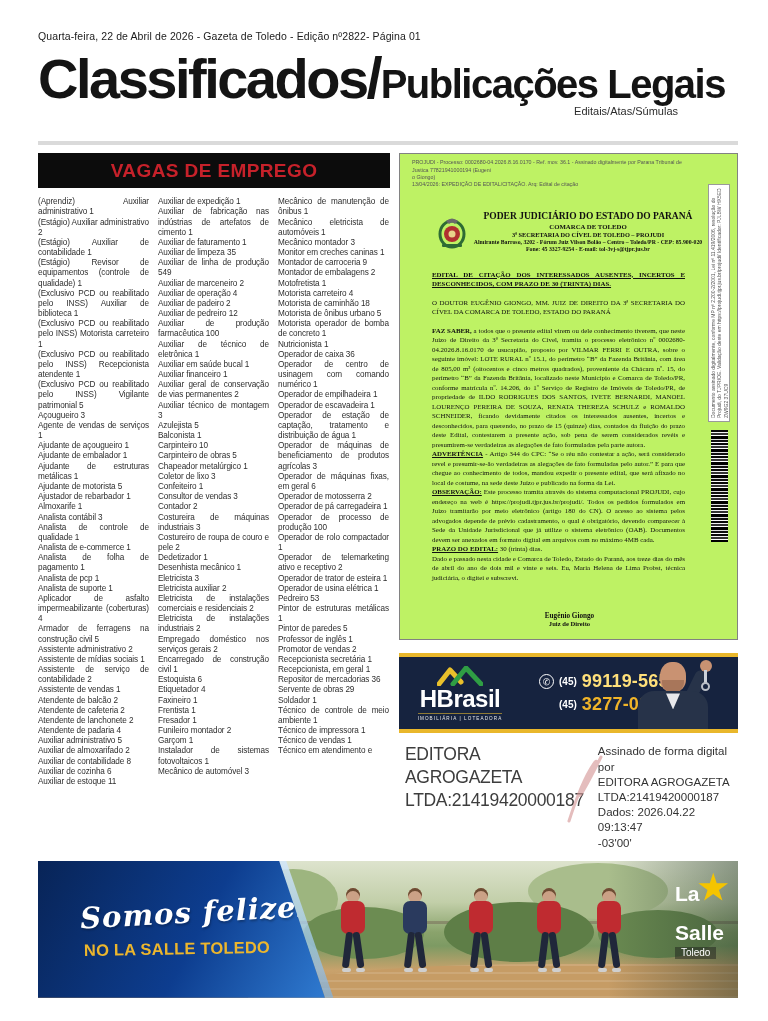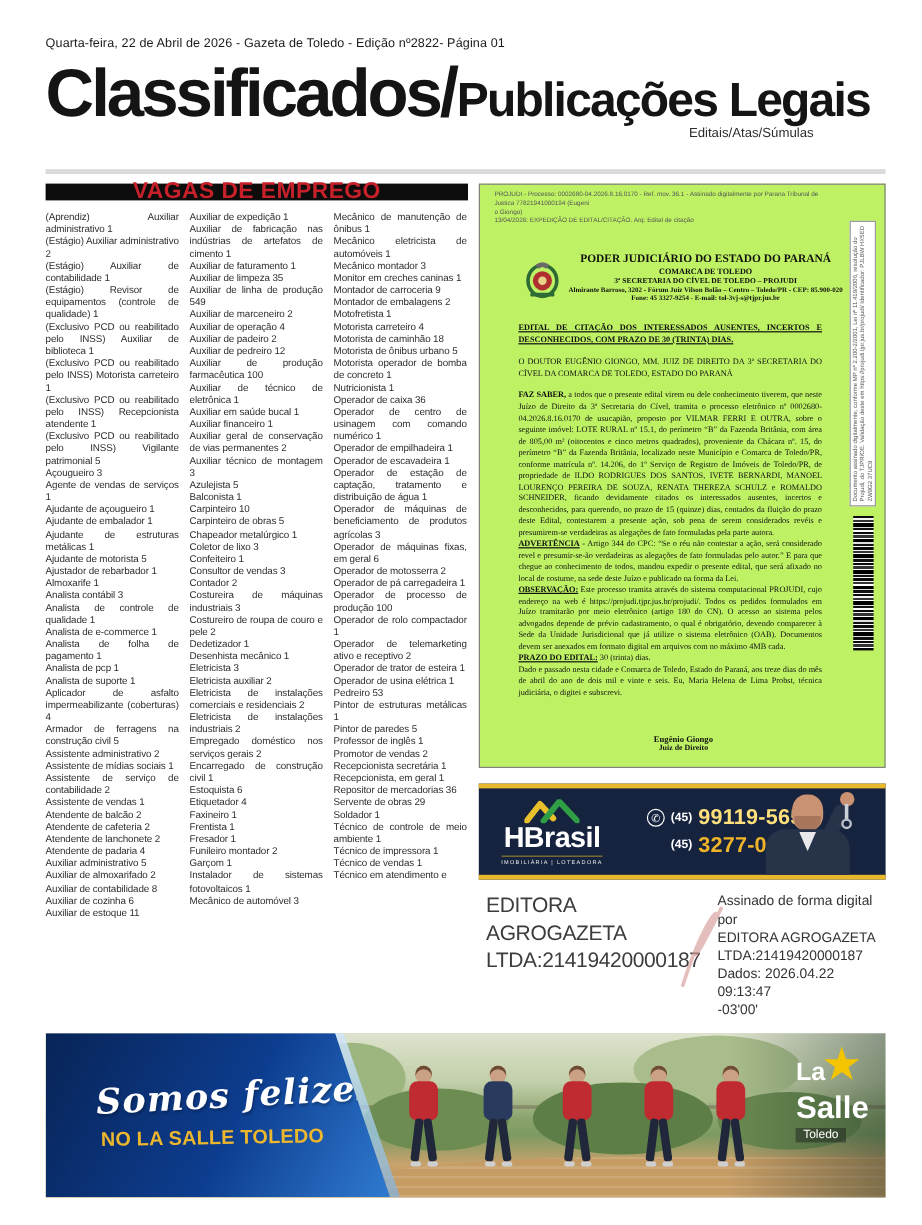--- a/index.html
+++ b/index.html
@@ -17,21 +17,21 @@
   .mt-sub { font-size:40px; font-weight:700; letter-spacing:-1.5px; line-height:.95; }
   .mast-tagline { text-align:right; font-size:11px; color:#2c2c2c; margin:0 60px 0 0; }
   .rule { height:4px; background:#dadada; margin:24px 0 8px 0; }
 
   
   .main { display:flex; gap:9px; }
   .left-col { width:352px; flex:0 0 352px; }
   .right-col { flex:1; min-width:0; }
 
   
-  .vagas-banner { height:14px; background:#0c0c0c; display:flex; align-items:center; justify-content:center; margin-bottom:9px; }
+  .vagas-banner { height:35px; background:#0c0c0c; display:flex; align-items:center; justify-content:center; margin-bottom:9px; }
   .vagas-banner span { color:#c6212a; font-size:19px; font-weight:700; letter-spacing:.4px; }
   .jobs { display:flex; gap:9px; }
   .job-col { width:111px; flex:0 0 111px; }
   .job { font-size:8.2px; line-height:1.24; color:#2e2e2e; text-align:justify; letter-spacing:-.1px; }
 
   
   .doc { position:relative; border:1px solid #828282; background:#bef264; padding:5px 10px 12px 12px; min-height:479px; }
   .projudi { font-size:5.3px; color:#555; line-height:1.4; padding-right:30px; }
   .doc-header { display:flex; justify-content:center; align-items:center; gap:7px; margin-top:22px; }
   .crest { width:30px; height:33px; flex:0 0 30px; }
@@ -108,21 +108,21 @@
     background:linear-gradient(118deg,#082457 0%,#0d3d8f 55%,#2f7ad0 100%);
     clip-path:polygon(0 0,84% 0,100% 100%,0 100%); padding:34px 0 0 42px; }
   .ls-edge { position:absolute; left:0; top:0; bottom:0; width:42.2%;
     background:linear-gradient(180deg,rgba(210,230,250,.85),rgba(120,180,235,.65));
     clip-path:polygon(81.2% 0,84% 0,100% 100%,97.2% 100%); }
   .slogan { font-family:"DejaVu Serif", serif; font-style:italic; font-weight:700; color:#fff; font-size:29px; transform:rotate(-3deg); letter-spacing:1px; text-shadow:1px 2px 2px rgba(0,0,0,.25); }
   .subline { color:#ecb62d; font-weight:800; font-size:16.5px; letter-spacing:.2px; margin:10px 0 0 4px; transform:rotate(-1deg); }
   .ls-logo { position:absolute; right:14px; top:22px; color:#fff; line-height:1; }
   .ls-la-row { position:relative; font-size:21px; font-weight:700; }
   .ls-star { position:absolute; left:23px; top:-13px; color:#f5c400; font-size:34px; }
-  .ls-salle { font-size:26px; font-weight:700; margin-top:6px; }
+  .ls-salle { font-size:21px; font-weight:700; margin-top:18px; }
   .ls-city { display:inline-block; margin-top:4px; font-size:10px; background:rgba(25,25,25,.45); padding:1px 6px; }
 </style>
 </head>
 <body>
 
 <div class="page">
 
   <div class="masthead">
     <div class="dateline">Quarta-feira, 22 de Abril de 2026 - Gazeta de Toledo - Edição nº2822- Página 01</div>
     <div class="mast-title">

